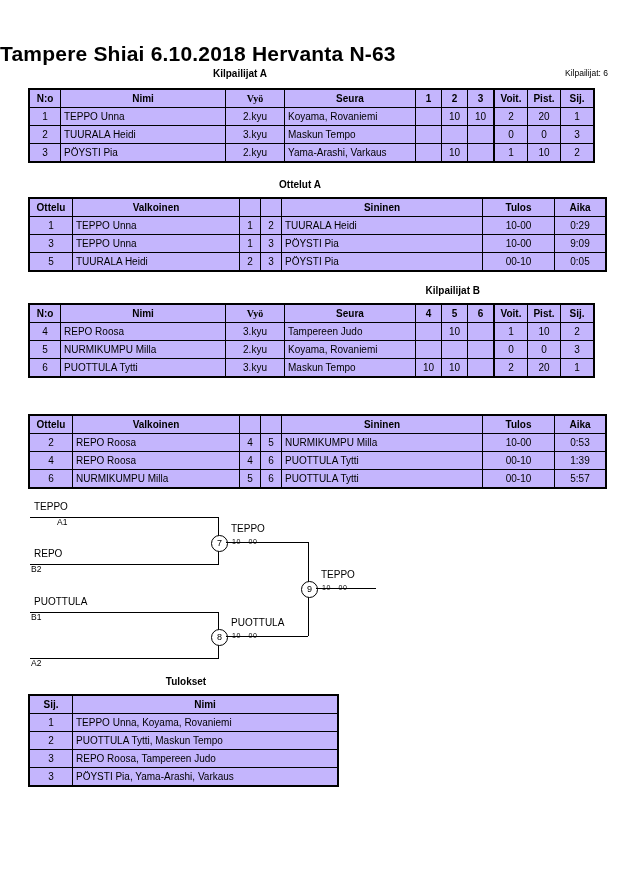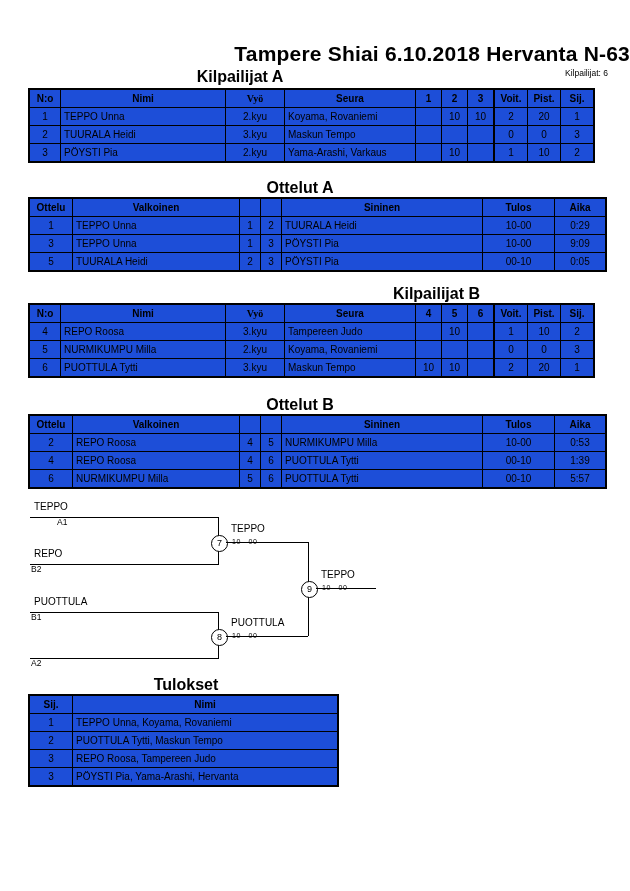--- a/index.html
+++ b/index.html
@@ -6,35 +6,35 @@
   body{
     width:630px;height:891px;position:relative;overflow:hidden;
     font-family:"Liberation Sans","DejaVu Sans",sans-serif;
     color:#000000;
     -webkit-font-smoothing:none;
   }
   .page{position:relative;width:630px;height:891px;}
 
   
   .doc-title{
-    position:absolute;left:0;top:42px;width:630px;text-align:right;
+    position:absolute;left:0;top:42px;width:630px;text-align:left;
     font-size:21px;font-weight:bold;letter-spacing:0.2px;
   }
   .entrants-count{
     position:absolute;right:22px;top:68px;font-size:8.5px;font-weight:normal;
   }
 
   
   .caption{
-    position:absolute;text-align:center;font-size:16px;font-weight:bold;
+    position:absolute;text-align:center;font-size:10px;font-weight:bold;
   }
 
   
   table.grid{
-    position:absolute;border-collapse:collapse;background:#1d4ed8;
+    position:absolute;border-collapse:collapse;background:#c4b5fd;
     font-size:10px;
     border:2px solid #000;
   }
   table.grid th,table.grid td{
     border:1px solid #000;
     padding:0 3px;
     height:17px;
     line-height:17px;
     font-weight:normal;
     white-space:nowrap;
@@ -248,21 +248,20 @@
         <td class="c">10</td>
         <td class="c">10</td>
         <td class="c"></td>
         <td class="c thickleft">2</td>
         <td class="c">20</td>
         <td class="c">1</td>
       </tr>
     </tbody>
   </table>
 
-  <div class="caption" style="left:0;top:396px;width:600px;">Ottelut B</div>
 
   <table class="grid matches" style="left:28px;top:414px;">
     <thead>
       <tr>
         <th class="l w-ott">Ottelu</th>
         <th class="c w-white">Valkoinen</th>
         <th class="c w-n"></th>
         <th class="c w-n"></th>
         <th class="c w-blue">Sininen</th>
         <th class="c w-tulos">Tulos</th>
@@ -357,18 +356,18 @@
       <tr>
         <td class="c">2</td>
         <td class="l">PUOTTULA Tytti, Maskun Tempo</td>
       </tr>
       <tr>
         <td class="c">3</td>
         <td class="l">REPO Roosa, Tampereen Judo</td>
       </tr>
       <tr>
         <td class="c">3</td>
-        <td class="l">PÖYSTI Pia, Yama-Arashi, Hervanta</td>
+        <td class="l">PÖYSTI Pia, Yama-Arashi, Varkaus</td>
       </tr>
     </tbody>
   </table>
 
 </div>
 
 </body></html>

